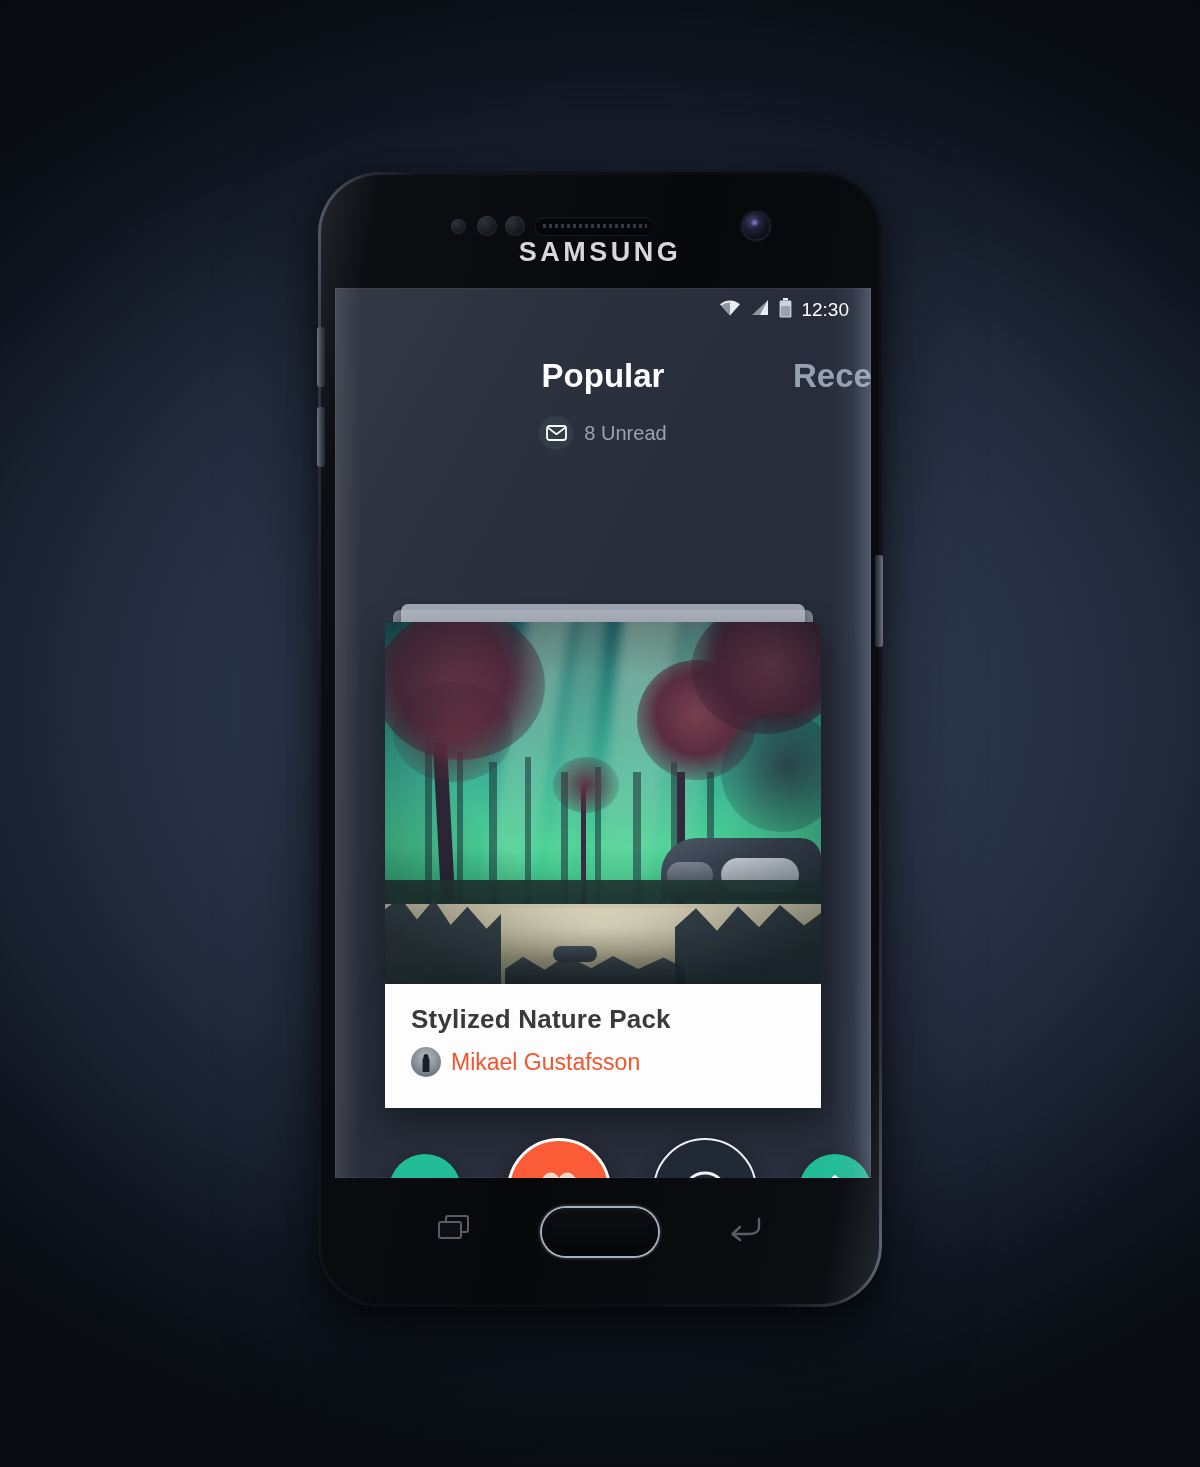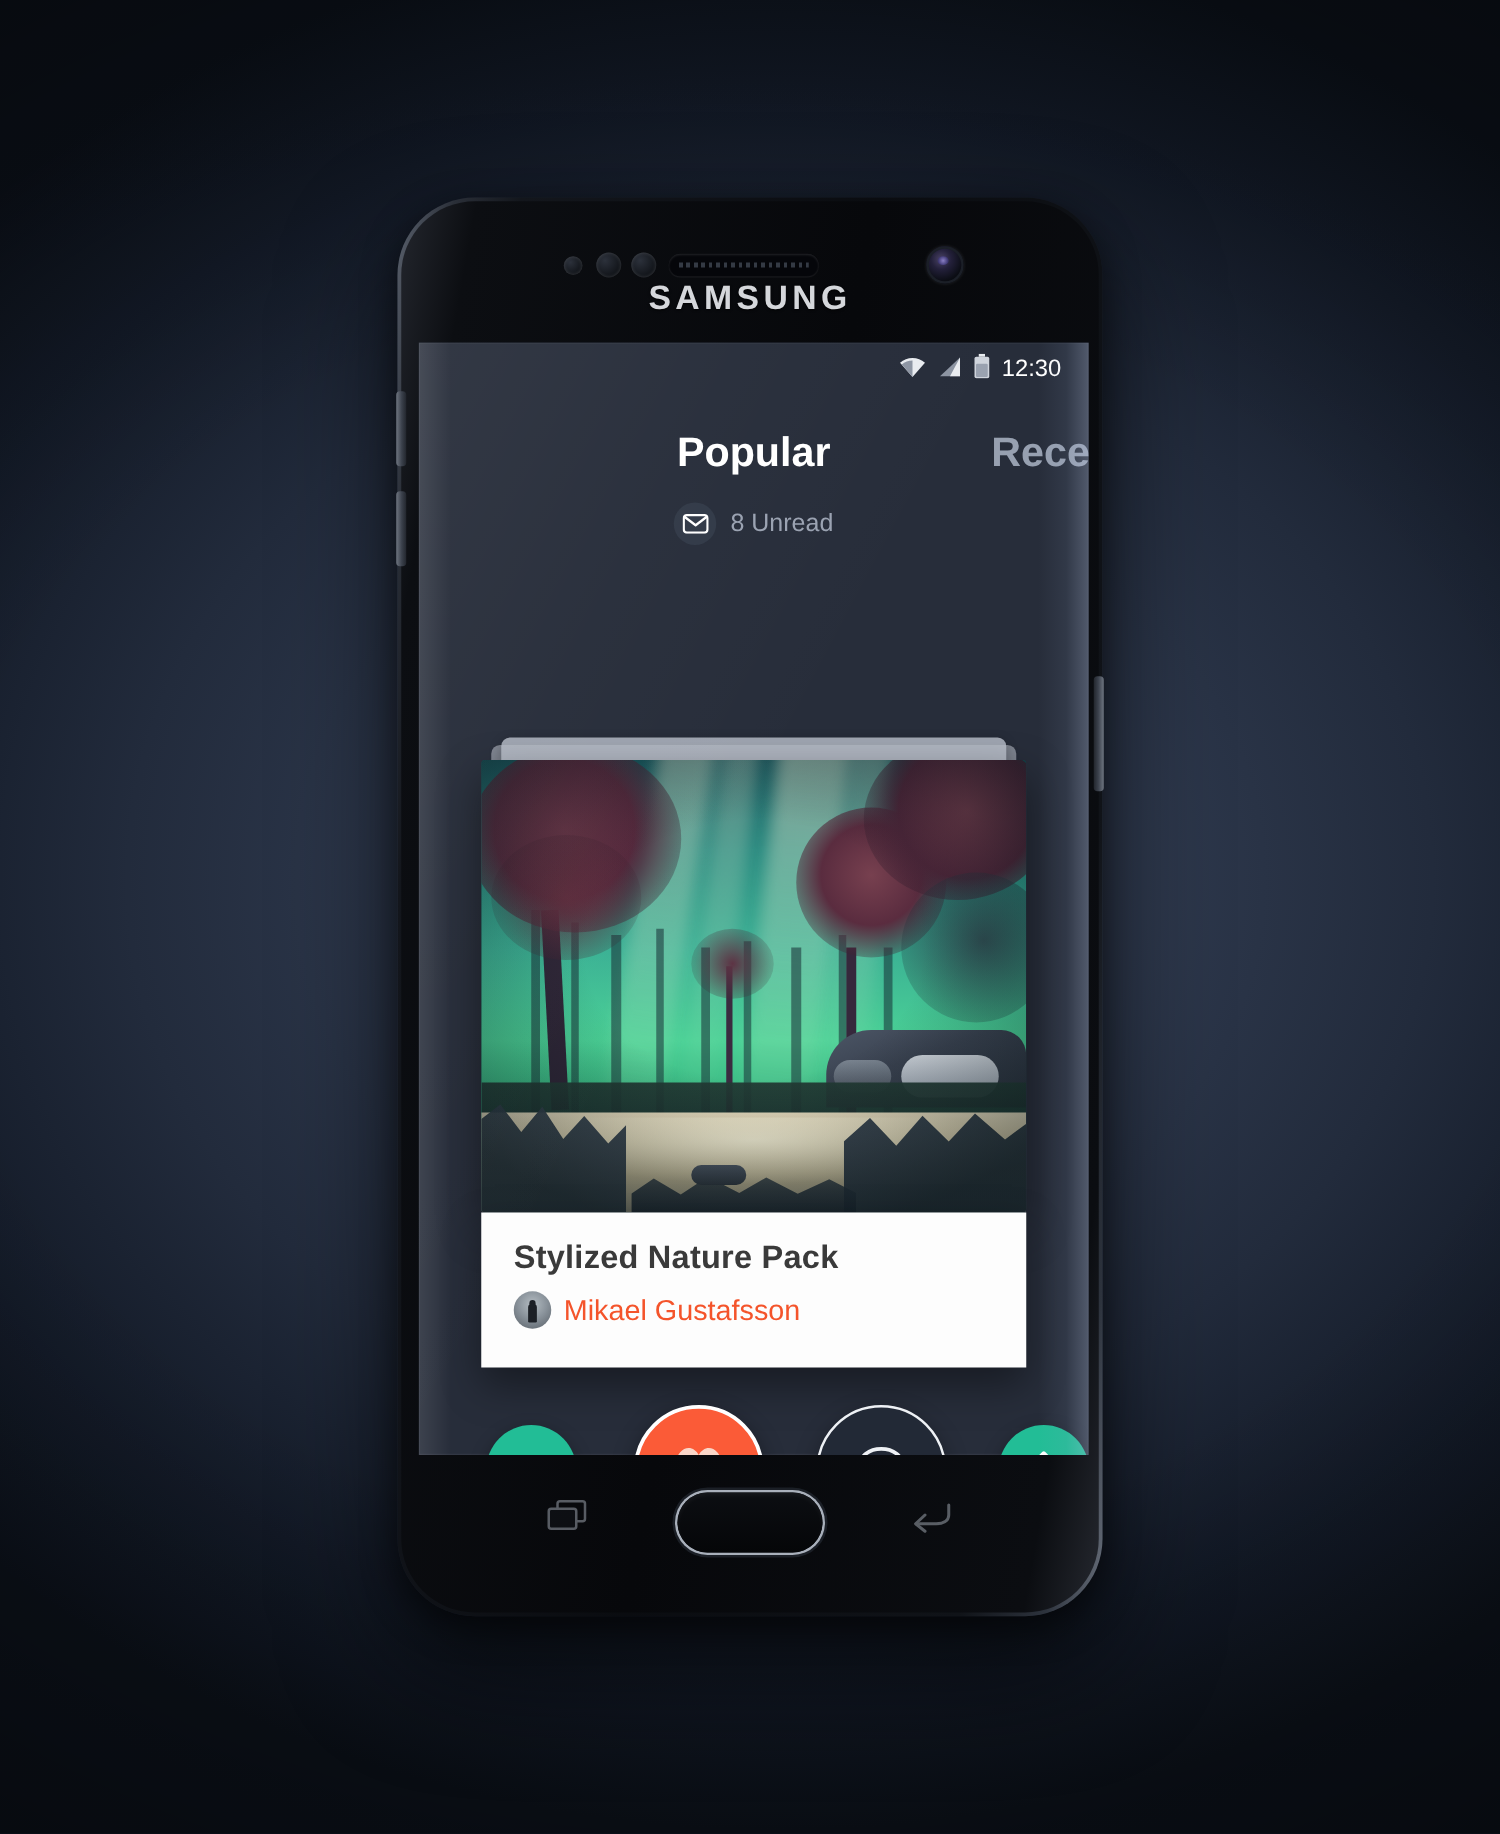--- a/index.html
+++ b/index.html
@@ -15,21 +15,21 @@
     background:
       radial-gradient(ellipse 900px 760px at 52% 48%, #39455c 0%, #303b50 28%, #222b3c 58%, #131a27 82%, #0b1018 100%);
   }
   #backdrop::after{
     content:""; position:absolute; inset:0;
     background:radial-gradient(ellipse 1400px 1100px at 50% 50%, rgba(0,0,0,0) 45%, rgba(0,0,0,.55) 100%);
   }
 
   
   #phone {
-    position:absolute; left:318px; top:158px; width:564px; height:1135px;
+    position:absolute; left:318px; top:172px; width:564px; height:1135px;
     border-radius:62px;
     background:
       linear-gradient(100deg,#5d6470 0%,#2a2f38 6%,#13161c 13%,#0a0c10 50%,#101318 85%,#2d333d 94%,#6c737f 100%);
     box-shadow:0 40px 90px rgba(0,0,0,.62), 0 8px 26px rgba(0,0,0,.5);
   }
   #phone-inner {
     position:absolute; inset:3px; border-radius:59px;
     background:linear-gradient(100deg,#23262d 0%,#0c0e12 8%,#07080b 50%,#0b0d11 92%,#25282f 100%);
   }
   

